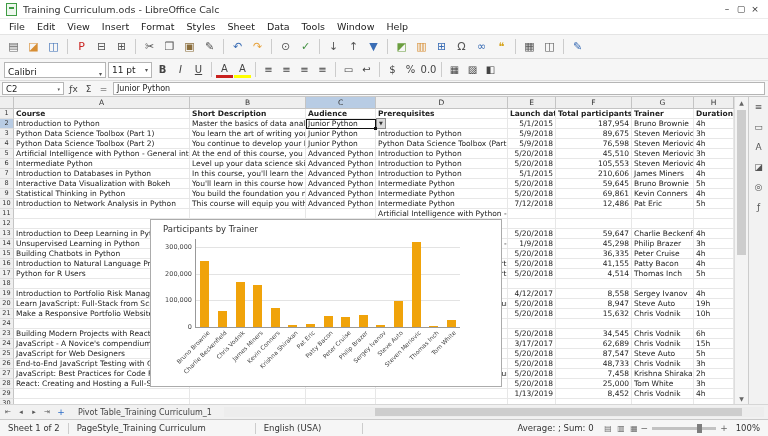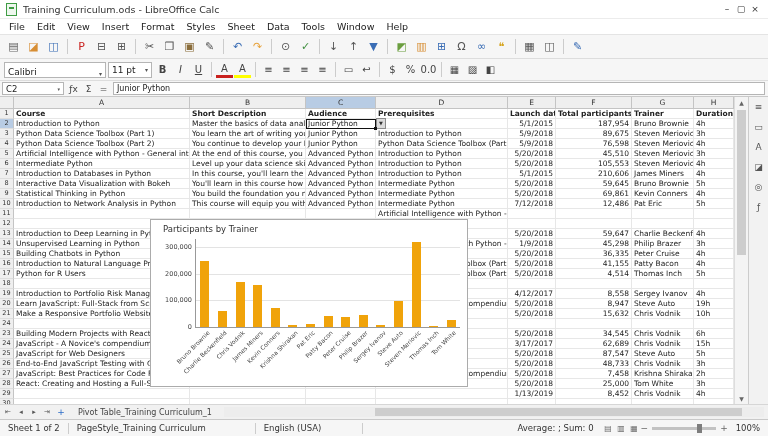--- a/index.html
+++ b/index.html
@@ -43,21 +43,21 @@
   .row-h{width:14px;flex:0 0 auto;background:#efefef;border-right:1px solid #c4c4c4;border-bottom:1px solid #dedede;box-sizing:border-box;font-size:6.5px;text-align:center;line-height:9px;color:#333;}
   .row-h.sel{background:#b8cce4;}
   .cell{flex:0 0 auto;border-right:1px solid #e7e7e7;border-bottom:1px solid #e7e7e7;box-sizing:border-box;font-size:7.5px;line-height:9px;padding:0 2px;white-space:nowrap;overflow:hidden;}
   .cell.num{text-align:right;}
   .grow.r1 .cell{font-weight:bold;}
   .cell.selcell{position:relative;outline:1px solid #111;outline-offset:-1px;overflow:visible;z-index:3;background:#fff;}
   .dd-btn{position:absolute;right:-11px;top:-1px;width:10px;height:11px;background:#dcdcdc;border:1px solid #8a8a8a;box-sizing:border-box;font-size:5px;display:flex;align-items:center;justify-content:center;color:#333;}
   .fill-handle{position:absolute;right:-2px;bottom:-2px;width:3px;height:3px;background:#111;}
 
   
-  .chart-box{position:absolute;left:150px;top:122px;width:318px;height:168px;background:#fff;border:1px solid #ababab;box-sizing:border-box;z-index:5;overflow:hidden;}
+  .chart-box{position:absolute;left:150px;top:122px;width:352px;height:168px;background:#fff;border:1px solid #ababab;box-sizing:border-box;z-index:5;overflow:hidden;}
   .chart-title{font-size:8.5px;color:#333;padding:4px 0 0 12px;height:12px;}
   .chart-area{position:relative;margin:3px 10px 0 44px;width:264px;height:88px;border-left:1px solid #999;border-bottom:1px solid #999;box-sizing:content-box;}
   .gridline{position:absolute;left:0;right:0;height:1px;background:#e3e3e3;}
   .bar{position:absolute;bottom:0;background:#f0a30a;}
   .ylab{position:absolute;left:-44px;width:40px;text-align:right;font-size:6.5px;color:#444;}
   .xlabels{position:relative;margin-left:44px;width:264px;height:58px;}
   .xlab{position:absolute;top:1px;width:78px;text-align:right;font-size:6px;color:#444;transform:rotate(-45deg);transform-origin:100% 0;white-space:nowrap;}
 
   
   .vscroll{width:14px;flex:0 0 auto;background:#f4f4f4;border-left:1px solid #ddd;position:relative;box-sizing:border-box;}

